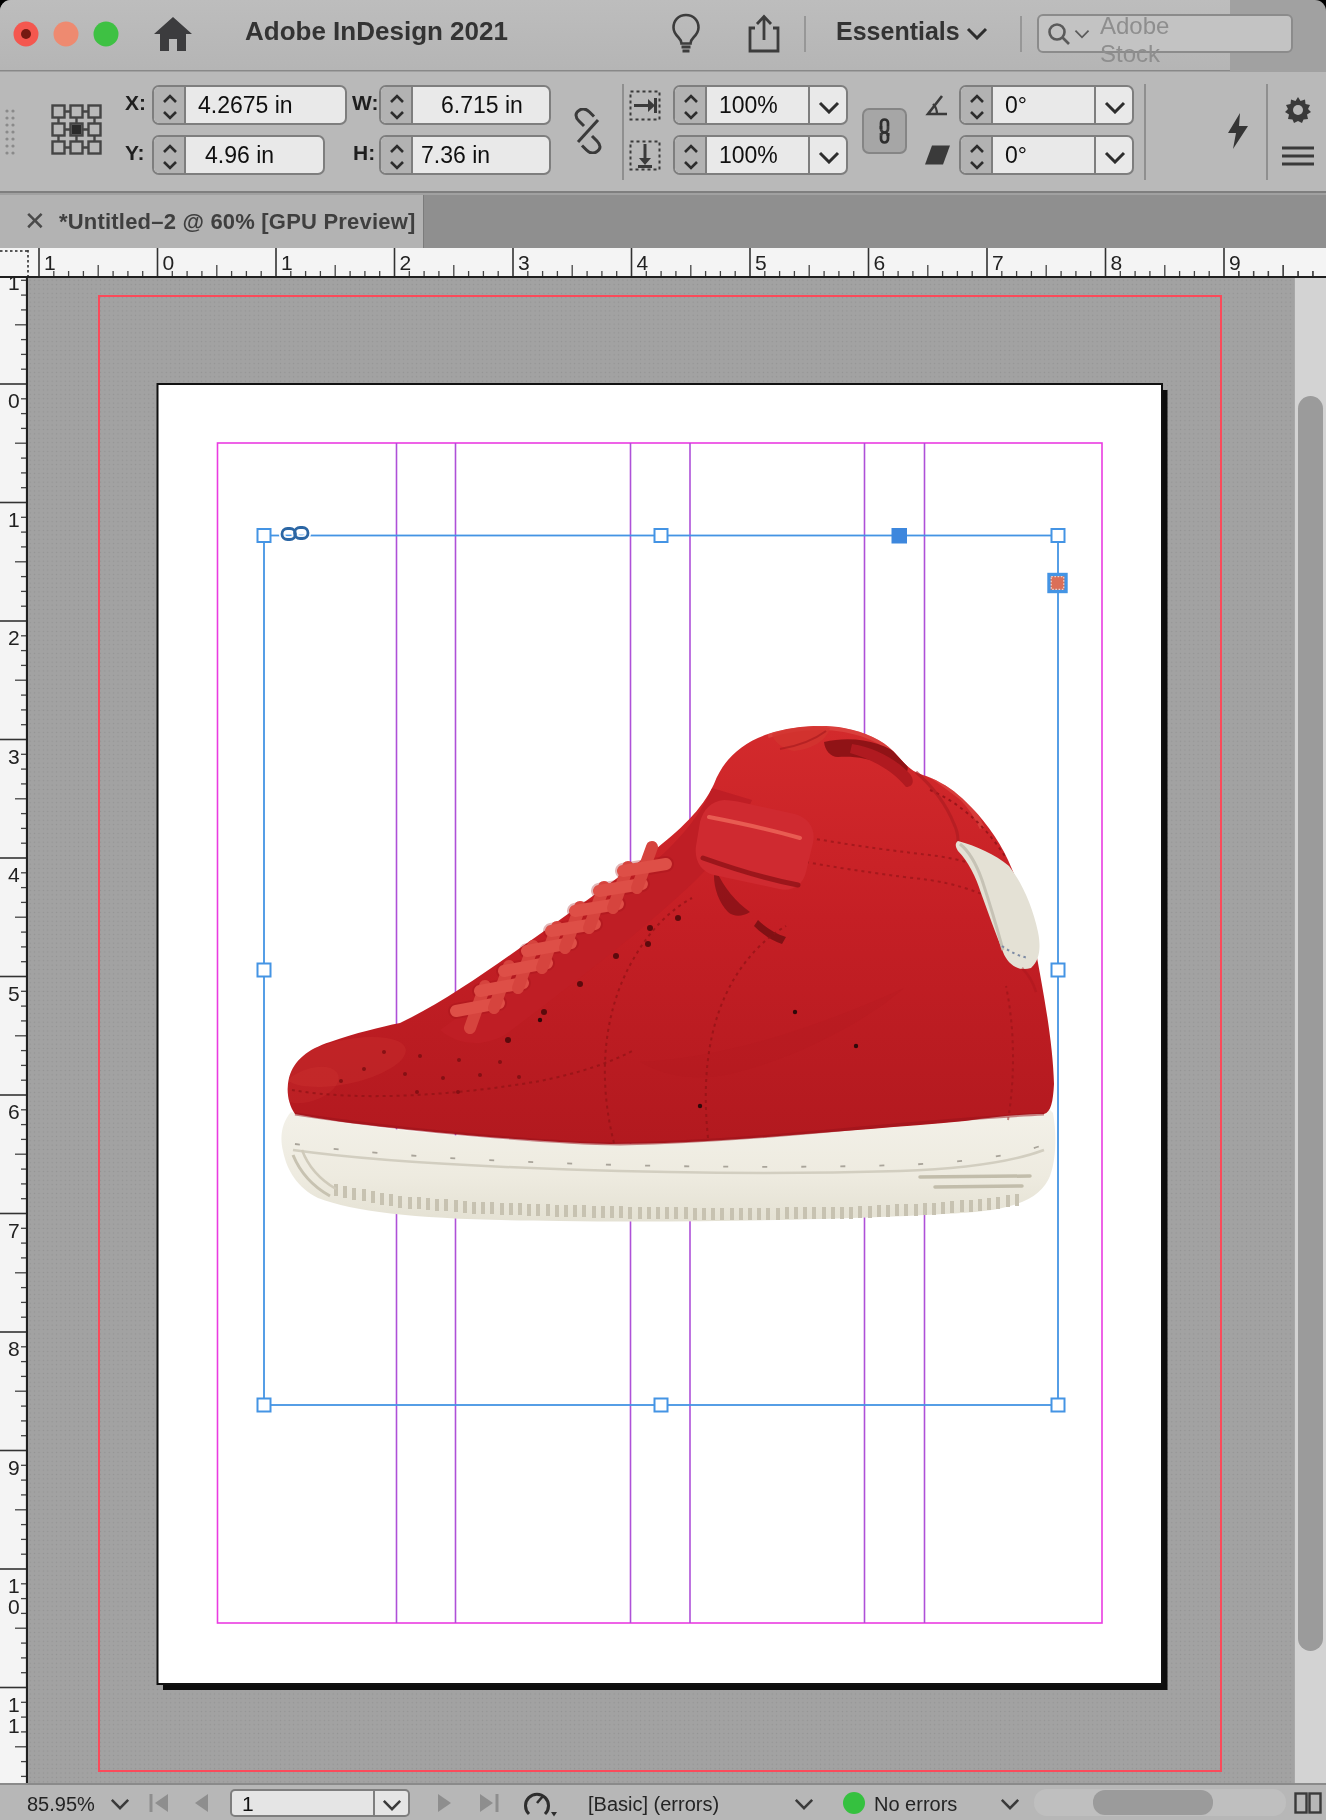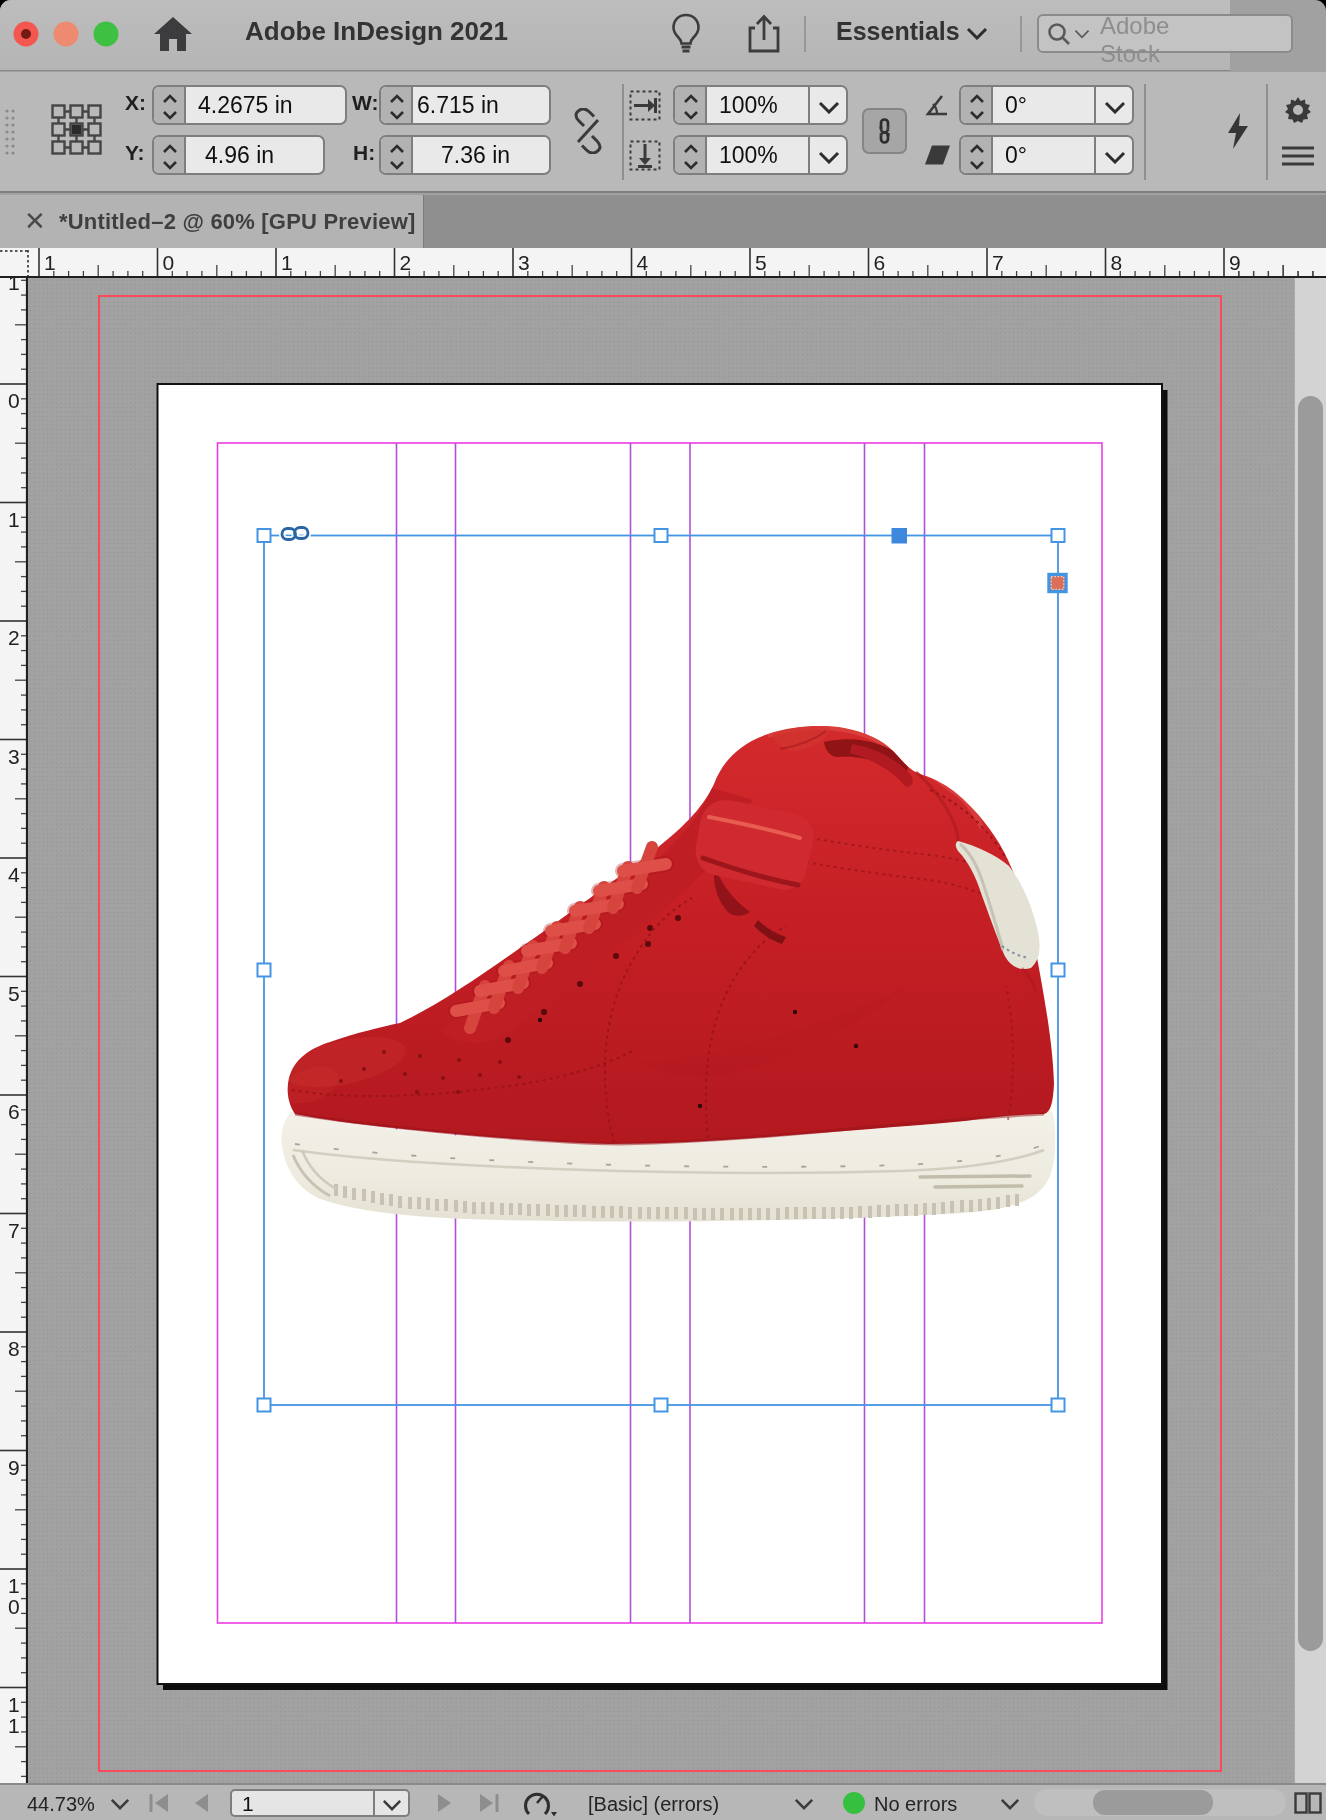--- a/index.html
+++ b/index.html
@@ -129,30 +129,30 @@
       </div>
       <div class="lbl" style="left:352px;top:19px">W:</div>
       <div class="lbl" style="left:353px;top:69px">H:</div>
       <div class="combo" style="left:379px;top:13px;width:172px">
         <div class="step">
           <svg class="ic" style="left:7px;top:6px" width="18" height="28" viewBox="0 0 18 28">
 <polyline points="3,9 9,3 15,9" fill="none" stroke="#2d2d2d" stroke-width="2.6"></polyline>
 <polyline points="3,19 9,25 15,19" fill="none" stroke="#2d2d2d" stroke-width="2.6"></polyline>
           </svg>
         </div>
-        <div class="cval" style="padding-left:4px">6.715 in</div>
+        <div class="cval" style="padding-left:28px">6.715 in</div>
       </div>
       <div class="combo" style="left:379px;top:63px;width:172px">
         <div class="step">
           <svg class="ic" style="left:7px;top:6px" width="18" height="28" viewBox="0 0 18 28">
 <polyline points="3,9 9,3 15,9" fill="none" stroke="#2d2d2d" stroke-width="2.6"></polyline>
 <polyline points="3,19 9,25 15,19" fill="none" stroke="#2d2d2d" stroke-width="2.6"></polyline>
           </svg>
         </div>
-        <div class="cval" style="padding-left:28px">7.36 in</div>
+        <div class="cval" style="padding-left:8px">7.36 in</div>
       </div>
       <svg class="ic" style="left:570px;top:36px" width="36" height="46" viewBox="0 0 36 46">
 <g fill="none" stroke="#3a3a3a" stroke-width="3">
 <path d="M14 18 L9 13 C5 9 5 5 9 2.5 C12.5 0 16.5 1 19.5 4 L24 8.5"></path>
 <path d="M22 28 L27 33 C31 37 31 41 27 43.5 C23.5 46 19.5 45 16.5 42 L12 37.5"></path>
 <line x1="28" y1="12" x2="8" y2="34"></line>
         </g>
       </svg>
       <div class="vsep" style="left:622px;top:12px;height:96px;background:#8f8f8f"></div>
       <svg class="ic" style="left:629px;top:18px" width="32" height="31" viewBox="0 0 32 31">
@@ -720,21 +720,21 @@
         <line x1="15" y1="1468.8" x2="28" y2="1468.8" stroke="#444" stroke-width="1.3"></line>
         <line x1="21" y1="1483.6" x2="28" y2="1483.6" stroke="#444" stroke-width="1.3"></line>
         <line x1="21" y1="1498.4" x2="28" y2="1498.4" stroke="#444" stroke-width="1.3"></line>
         <line x1="21" y1="1513.2" x2="28" y2="1513.2" stroke="#444" stroke-width="1.3"></line>
         <line x1="27" y1="0" x2="27" y2="1505" stroke="#1f1f1f" stroke-width="2.2"></line>
       </svg></div>
     <div id="vscroll">
       <div id="vthumb"></div>
     </div>
     <div id="statusbar">
-      <div class="sbt" style="left:27px">44.73%</div>
+      <div class="sbt" style="left:27px">85.95%</div>
       <svg class="ic" style="left:110px;top:13px" width="20" height="12" viewBox="0 0 22 13">
 <polyline points="2,2 11,11 20,2" fill="none" stroke="#3a3a3a" stroke-width="2.8"></polyline>
       </svg>
       <svg class="ic" style="left:148px;top:8px" width="22" height="20" viewBox="0 0 22 20">
 <line x1="3" y1="1" x2="3" y2="19" stroke="#8e8e8e" stroke-width="3"></line>
 <path d="M20 1 L7 10 L20 19 Z" fill="#8e8e8e"></path>
       </svg>
       <svg class="ic" style="left:194px;top:8px" width="16" height="20" viewBox="0 0 16 20">
 <path d="M14 1 L1 10 L14 19 Z" fill="#8e8e8e"></path>
       </svg>

